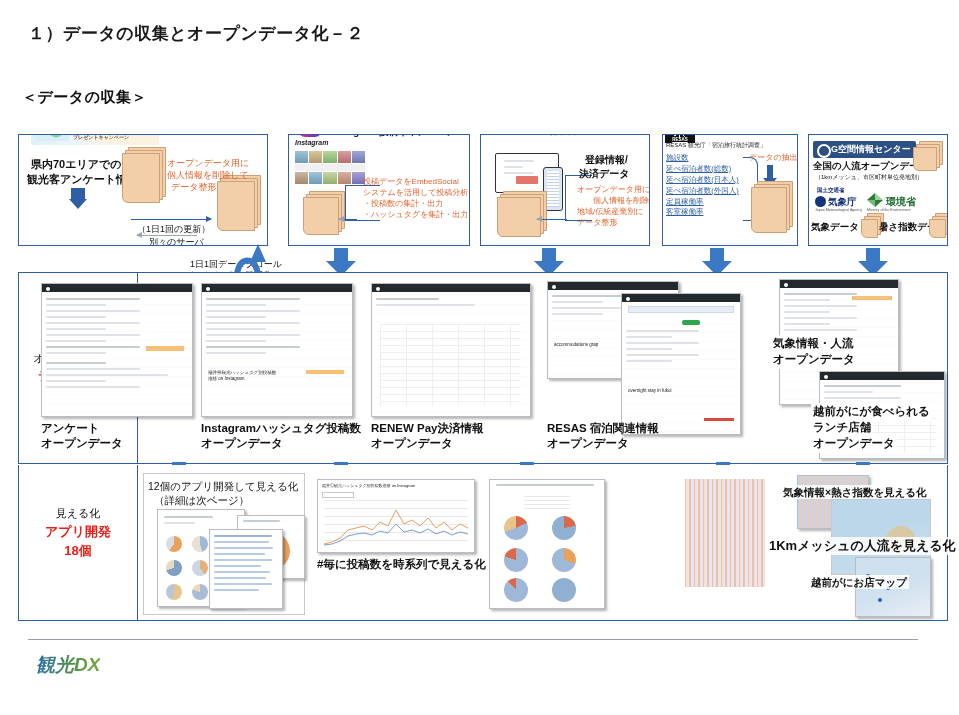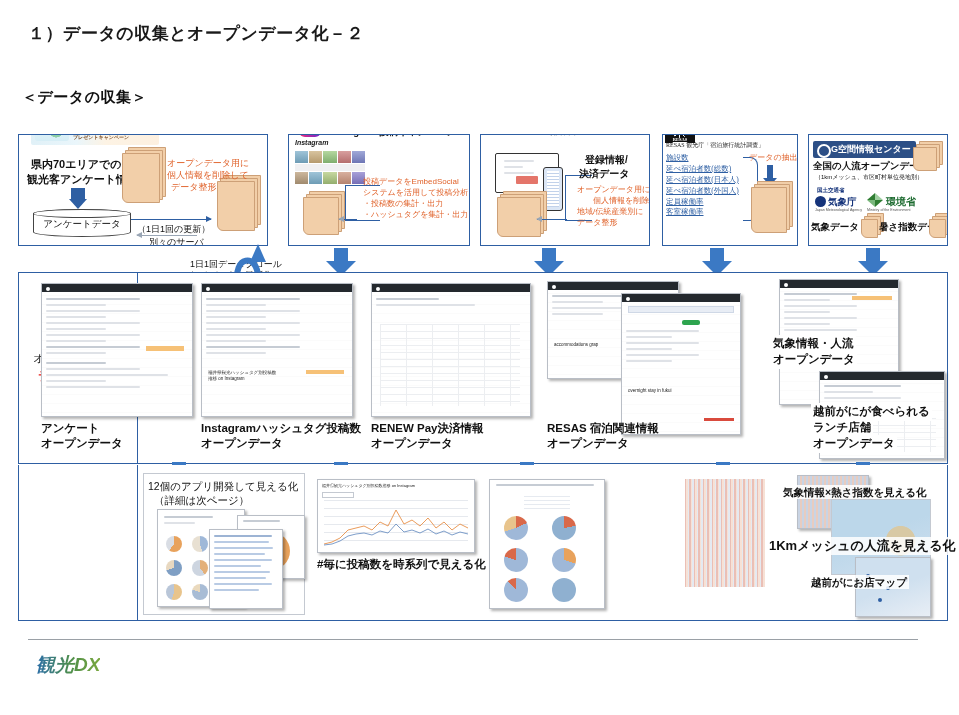--- a/index.html
+++ b/index.html
@@ -228,23 +228,20 @@
 
           <div class="hap-sub">プレゼントキャンペーン</div>
         </div>
 
         <div class="txt txt-b" style="left:12px;top:22px;font-size:11px;">県内70エリアでの</div>
         <div class="txt txt-b" style="left:8px;top:37px;font-size:11px;">観光客アンケート情報</div>
 
         <div class="arrow-stem" style="left:52px;top:53px;width:14px;height:12px;"></div>
         <div class="arrow-down" style="left:50px;top:64px;border-top-width:10px;"></div>
 
-        <div class="cyl" style="left:14px;top:74px;width:96px;height:26px;">
-          <span>アンケートデータ</span>
-        </div>
 
         <div class="papers" style="left:103px;top:18px;width:36px;height:48px;">
           <i></i>
             <i></i>
             <i></i>
         </div>
         <div class="papers" style="left:198px;top:46px;width:36px;height:48px;">
           <i></i>
             <i></i>
             <i></i>
@@ -332,21 +329,21 @@
         <div class="txt txt-b" style="left:98px;top:18px;font-size:10px;margin-left:6px;">登録情報/</div>
         <div class="txt txt-b" style="left:98px;top:32px;font-size:10px;text-align:right;">決済データ</div>
 
         <div class="txt orange" style="left:96px;top:50px;font-size:8px;">オープンデータ用に</div>
         <div class="txt orange" style="left:112px;top:61px;font-size:8px;">個人情報を削除し</div>
         <div class="txt orange" style="left:96px;top:72px;font-size:8px;">地域/伝統産業別に</div>
         <div class="txt orange" style="left:96px;top:83px;font-size:8px;">データ整形</div>
       </div>
     </div>
 
-    <div class="coll-box" style="left:644px;width:134px;font-family:Liberation Serif, serif;">
+    <div class="coll-box" style="left:644px;width:134px;">
       <div class="coll-inner">
         <div class="resas" style="left:2px;top:-22px;">
           <div class="dotring"></div>
           <u>RESAS</u>
         </div>
 
         <div class="txt" style="left:3px;top:6px;font-size:6px;color:#222;">RESAS 観光庁「宿泊旅行統計調査」</div>
 
         <div class="linklist" style="left:3px;top:18px;">
           <div>施設数</div>
@@ -584,20 +581,25 @@
       <div class="h"></div>
     </div>
   <div class="abs big-arrow" style="left:848px;top:462px;">
       <div class="s"></div>
       <div class="h"></div>
     </div>
 
   <div class="abs" id="vis-frame">
     <div class="vdiv" style="left:118px;"></div>
 
+    <div class="leftlabel" style="left:-11px;top:40px;">
+      <div>見える化</div>
+      <div class="big">アプリ開発</div>
+      <div class="big">18個</div>
+    </div>
 
     <div class="abs" style="left:124px;top:8px;width:160px;height:140px;border:1px solid #c4c9d1;background:#fff;"></div>
     <div class="caption" style="left:129px;top:14px;font-size:10.5px;font-weight:normal;">12個のアプリ開発して見える化</div>
     <div class="caption" style="left:135px;top:28px;font-size:10.5px;font-weight:normal;">（詳細は次ページ）</div>
 
     <div class="shot" style="left:138px;top:44px;width:86px;height:96px;">
       <div style="position:absolute;inset:0;background:#fff;"></div>
       <div class="pie" style="left:8px;top:26px;width:16px;height:16px;background:conic-gradient(#e8a25c 0 60%,#d9dde4 60%);"></div>
       <div class="pie" style="left:34px;top:26px;width:16px;height:16px;background:conic-gradient(#9fb8d8 0 45%,#e8e0d2 45%);"></div>
       <div class="pie" style="left:8px;top:50px;width:16px;height:16px;background:conic-gradient(#7f9fc4 0 70%,#e8d8c0 70%);"></div>

